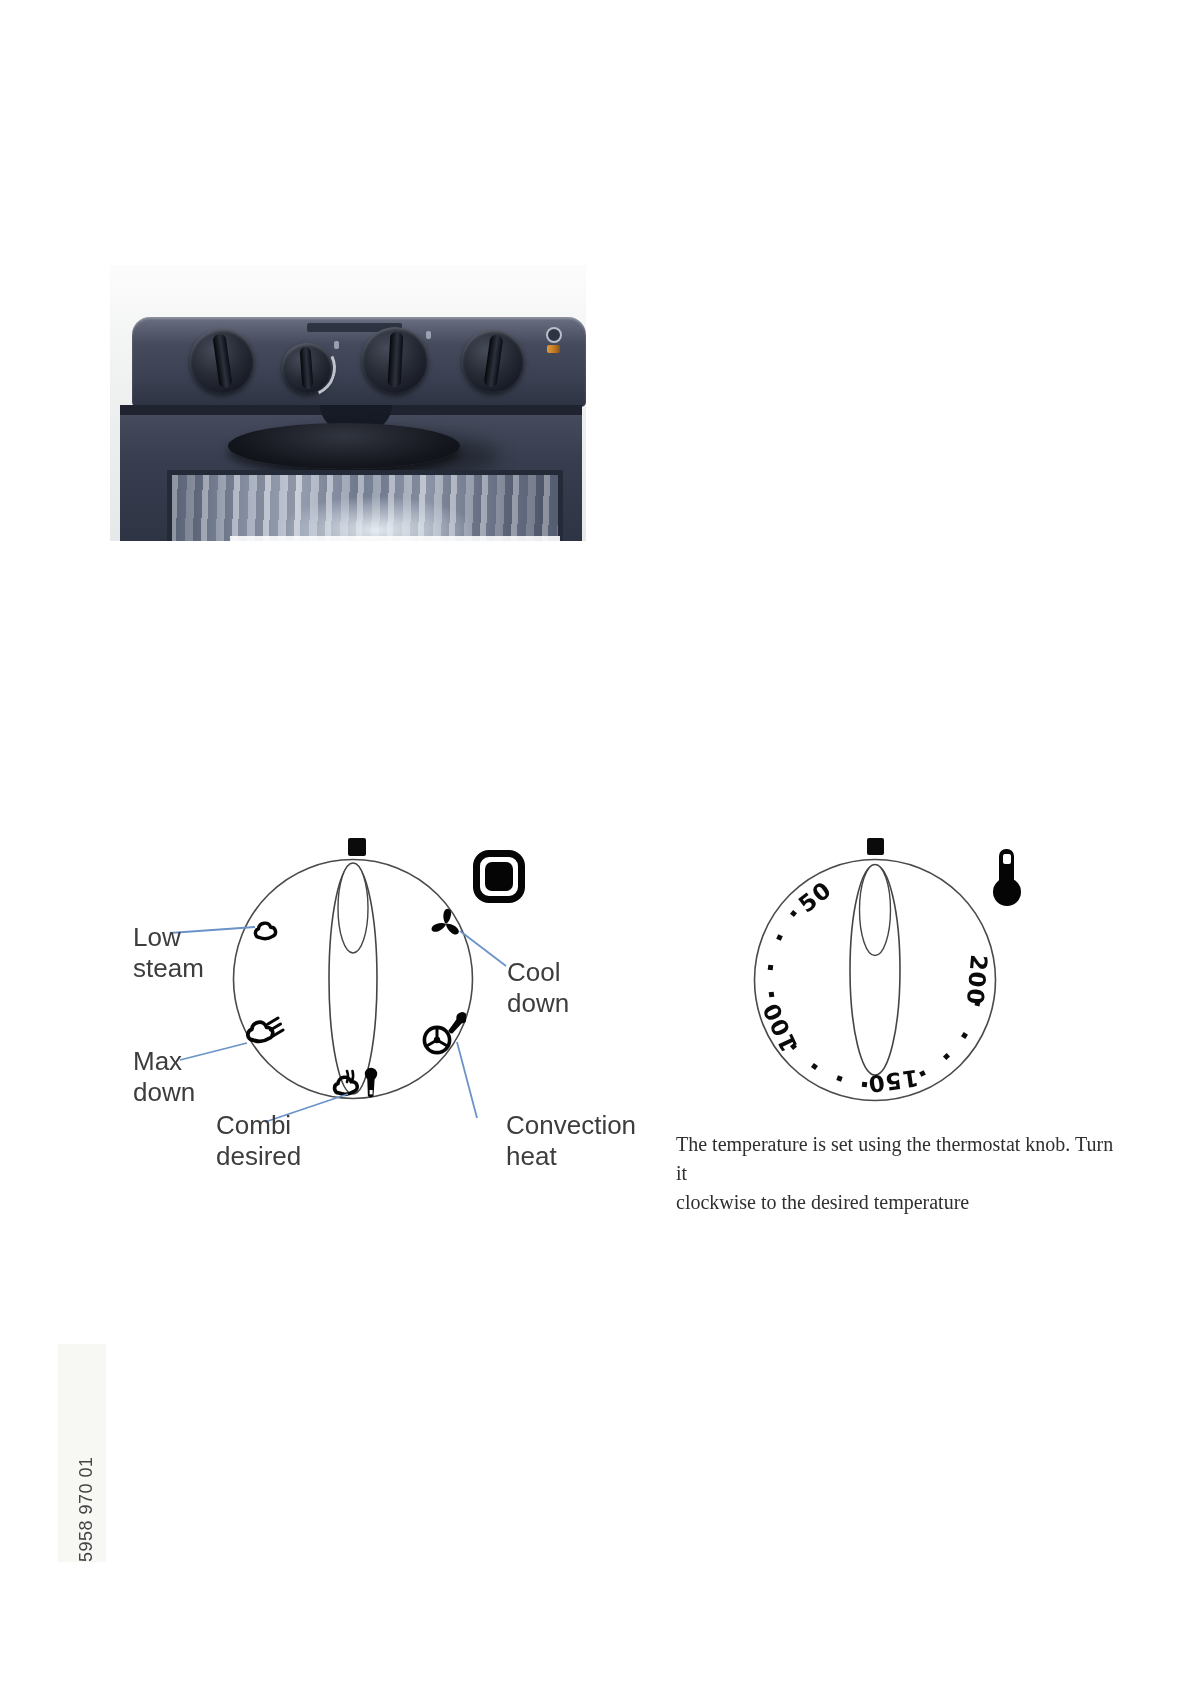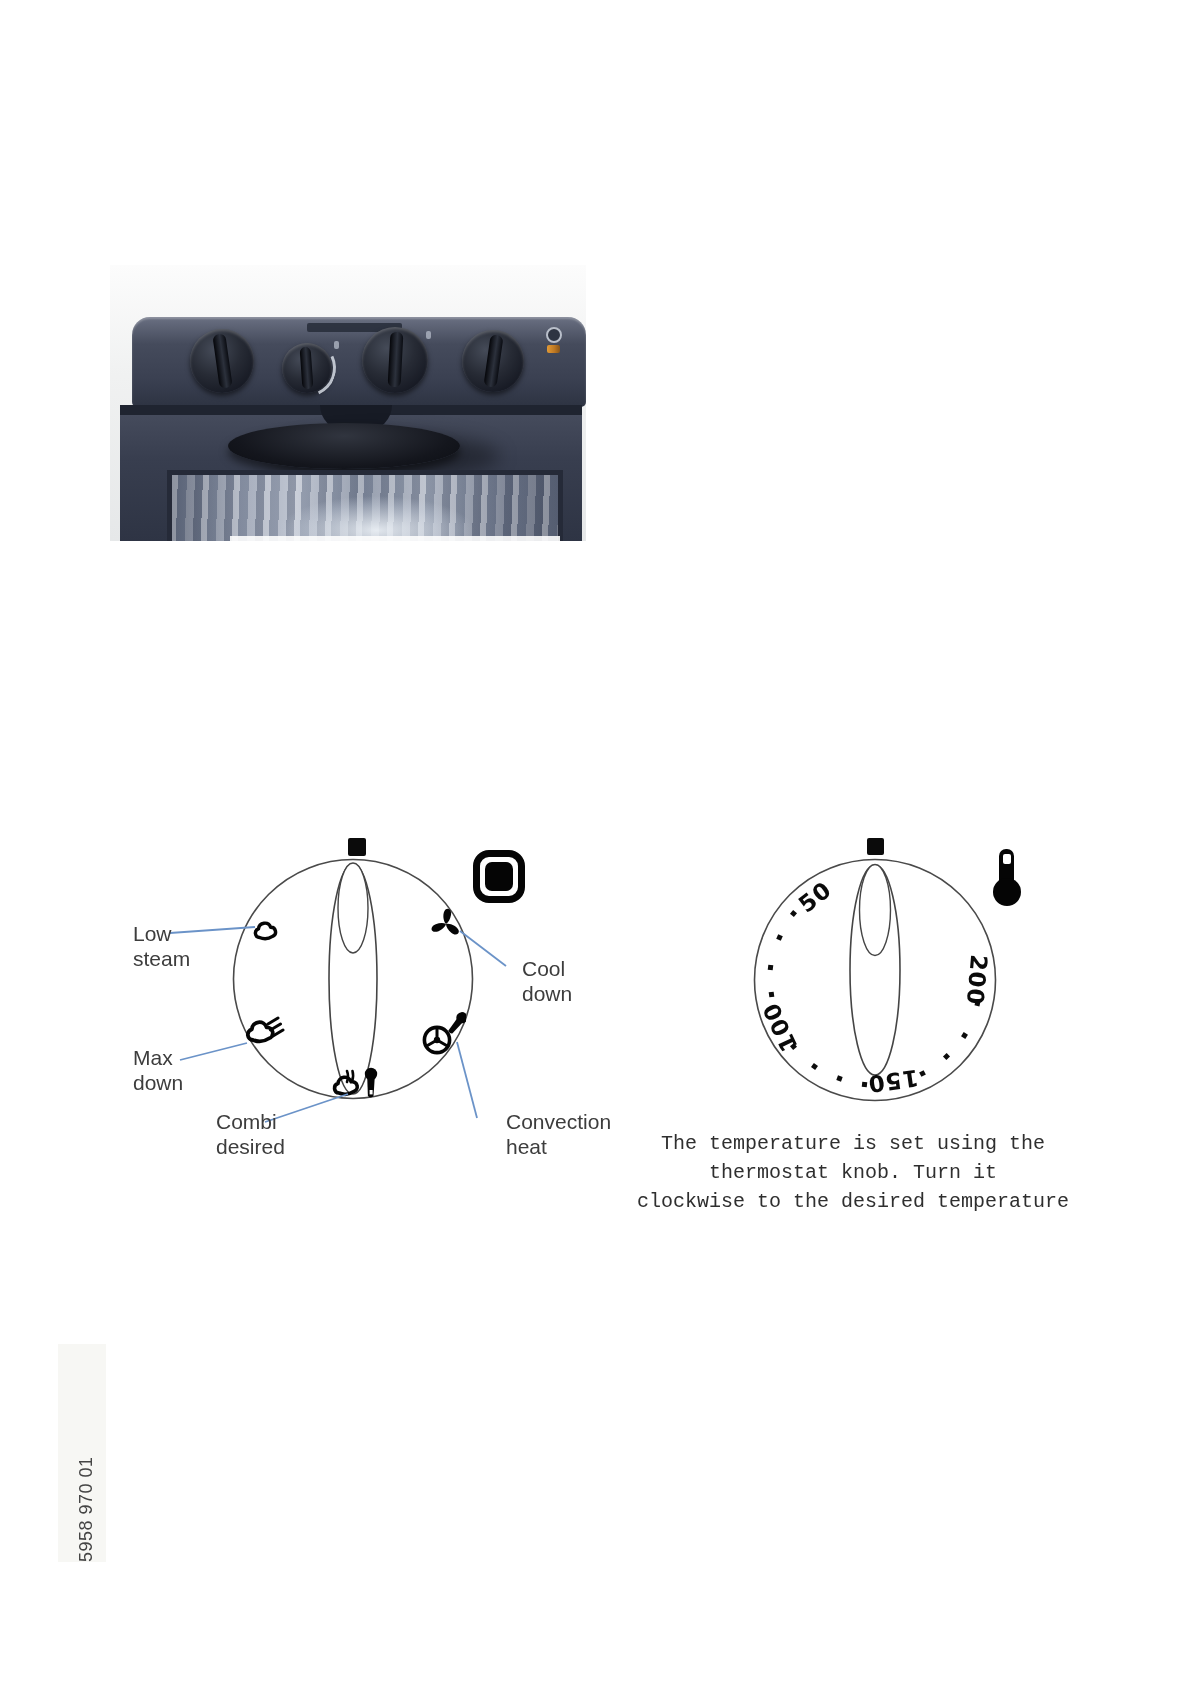--- a/index.html
+++ b/index.html
@@ -54,23 +54,23 @@
   .thermo .stem{position:absolute;left:6px;top:0;width:15px;height:36px;background:#050505;border-radius:7px 7px 0 0;}
   .thermo .notch{position:absolute;left:10px;top:5px;width:8px;height:10px;background:#fff;border-radius:2px;}
   .thermo .bulb{position:absolute;left:0;top:29px;width:28px;height:28px;background:#050505;border-radius:50%;}
 
   .func-icon{position:absolute;transform:translate(-50%,-50%);}
   .scale-label{position:absolute;transform:translate(-50%,-50%);
                font-family:"DejaVu Sans",sans-serif;font-weight:bold;font-size:23px;color:#0a0a0a;
                letter-spacing:1px;white-space:nowrap;}
   .tick-dot{position:absolute;width:5px;height:5px;background:#0c0c0c;}
 
-  .fn-label{position:absolute;font-size:21px;line-height:1.18;color:#3d3d3d;}
-  .caption{position:absolute;left:628px;top:1130px;width:450px;
-           font-family:Liberation Mono, monospace;font-size:20px;line-height:1.44;color:#2f2f2f;text-align:center;}
+  .fn-label{position:absolute;font-size:26px;line-height:1.18;color:#3d3d3d;}
+  .caption{position:absolute;left:676px;top:1130px;width:450px;
+           font-family:Liberation Serif, serif;font-size:20px;line-height:1.44;color:#2f2f2f;}
   .code-bg{position:absolute;left:58px;top:1344px;width:48px;height:218px;background:#f7f7f4;}
   .code{position:absolute;left:76px;top:1562px;transform:rotate(-90deg);transform-origin:0 0;
         font-size:18px;letter-spacing:.5px;color:#454545;white-space:nowrap;}
 </style>
 </head>
 <body>
 
 <div class="page">
 
   <div class="photo">
@@ -157,21 +157,21 @@
       <line x1="80" y1="220" x2="147" y2="203"></line>
       <line x1="165" y1="282" x2="248" y2="254"></line>
       <line x1="360" y1="91" x2="406" y2="126"></line>
       <line x1="357" y1="202" x2="377" y2="278"></line>
     </g>
   </svg>
 
   <div class="fn-label" style="left:133px;top:922px;width:70px;">Low steam</div>
   <div class="fn-label" style="left:133px;top:1046px;width:70px;">Max down</div>
   <div class="fn-label" style="left:216px;top:1110px;width:90px;">Combi desired</div>
-  <div class="fn-label" style="left:507px;top:957px;width:70px;margin-left:15px;">Cool down</div>
+  <div class="fn-label" style="left:507px;top:957px;width:70px;">Cool down</div>
   <div class="fn-label" style="left:474px;top:1110px;width:120px;margin-left:32px;">Convection heat</div>
 
   <div class="marker" style="left:867px;top:838px;width:17px;height:17px;"></div>
   <div class="thermo">
     <div class="stem"></div>
     <div class="notch"></div>
     <div class="bulb"></div>
   </div>
 
   <div class="dial" style="left:753px;top:858px;width:244px;height:244px;">

